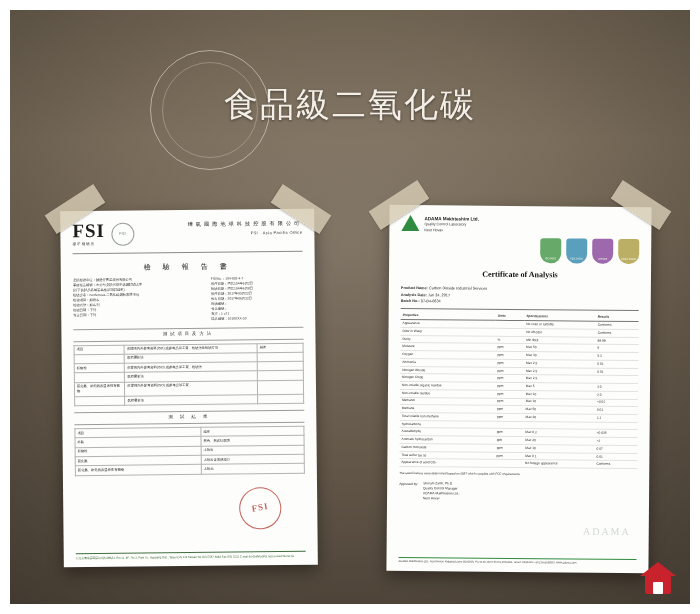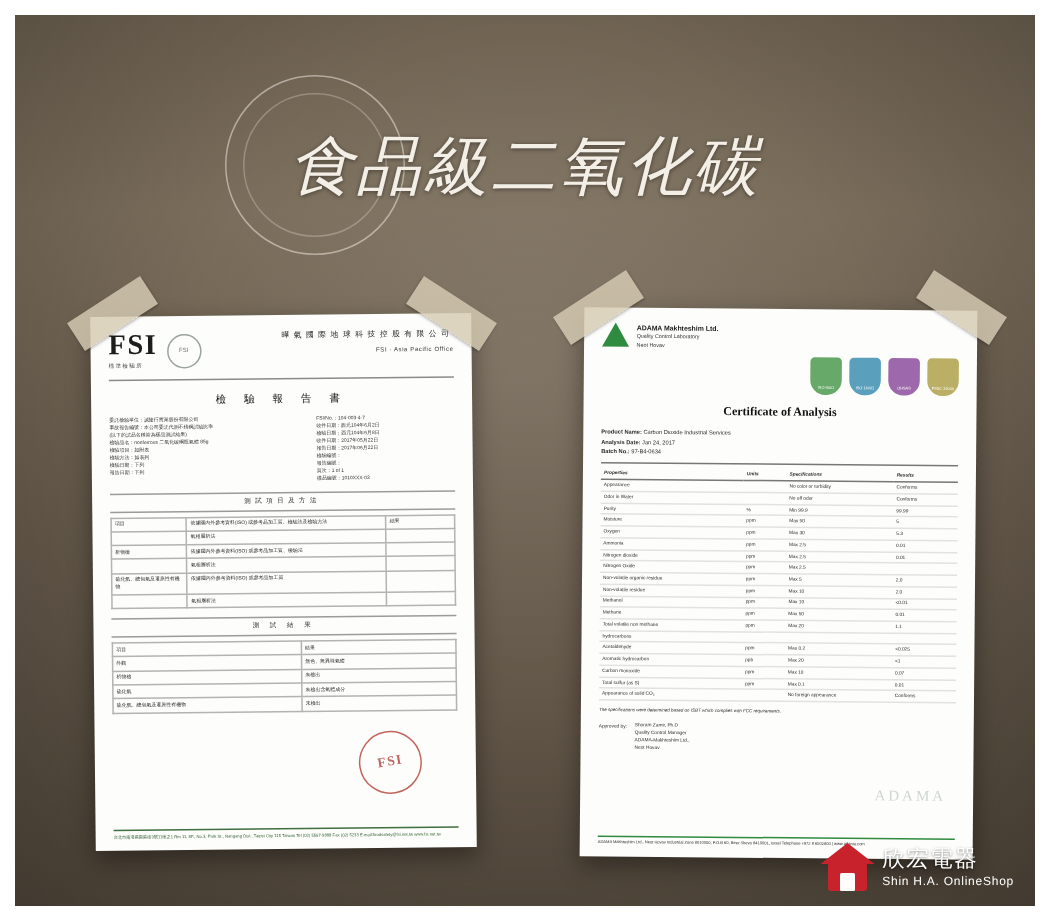--- a/index.html
+++ b/index.html
@@ -47,26 +47,25 @@
     left: 0;
     top: 72px;
     width: 680px;
     text-align: center;
     z-index: 5;
   }
   .headline {
     display: inline-block;
     position: relative;
     font-family: "DejaVu Sans", sans-serif;
-    font-size: 43px;
+    font-size: 34px;
     letter-spacing: 2px;
     color: #f3efe7;
     text-shadow: 0 1px 3px rgba(0,0,0,0.45);
     padding: 0 8px;
-    font-style: italic;
   }
   
   .arc {
     position: absolute;
     left: 140px;
     top: 40px;
     width: 118px;
     height: 118px;
     border: 1px solid rgba(235,230,220,0.55);
     border-radius: 50%;
@@ -655,20 +654,16 @@
 Telephone +972 8 6502800  |  www.adama.com</div>
       </div>
     </div>
 
     <div class="shopmark">
       <div class="house">
         <div class="roof"></div>
         <div class="body"></div>
         <div class="door"></div>
       </div>
-      <div class="txt">
-        <div class="t1">欣宏電器</div>
-        <div class="t2">Shin H.A. OnlineShop</div>
-      </div>
     </div>
 
   </div>
 </div>
 
 </body></html>

